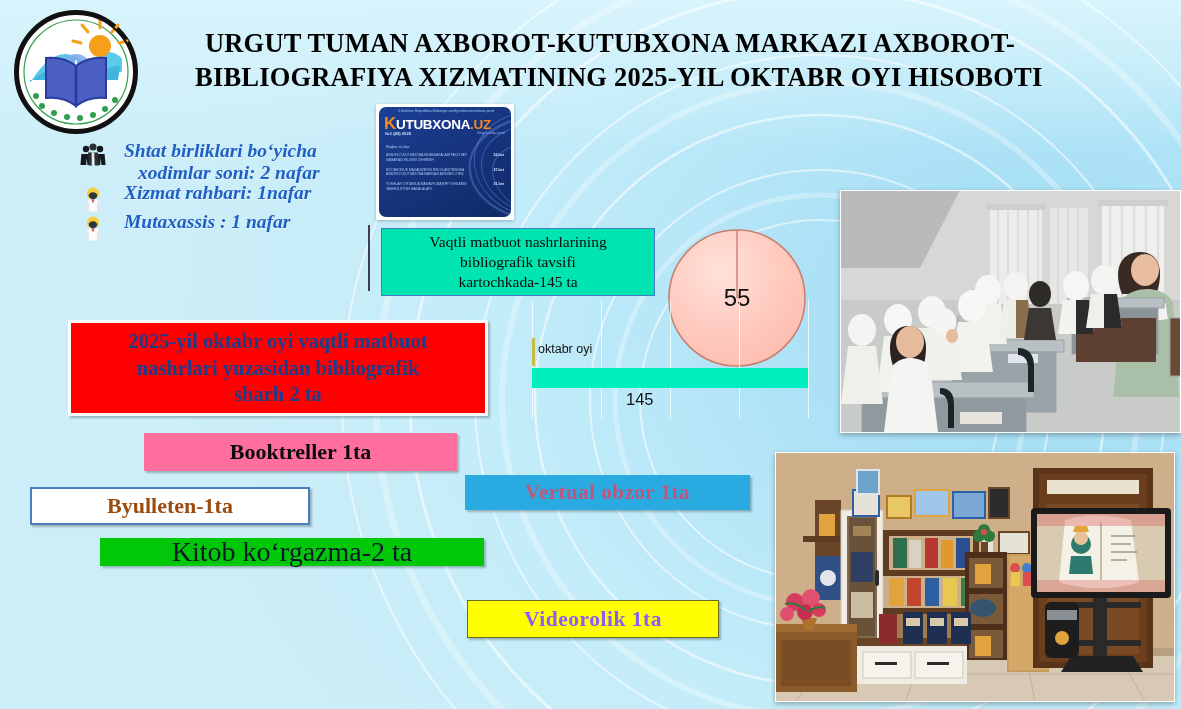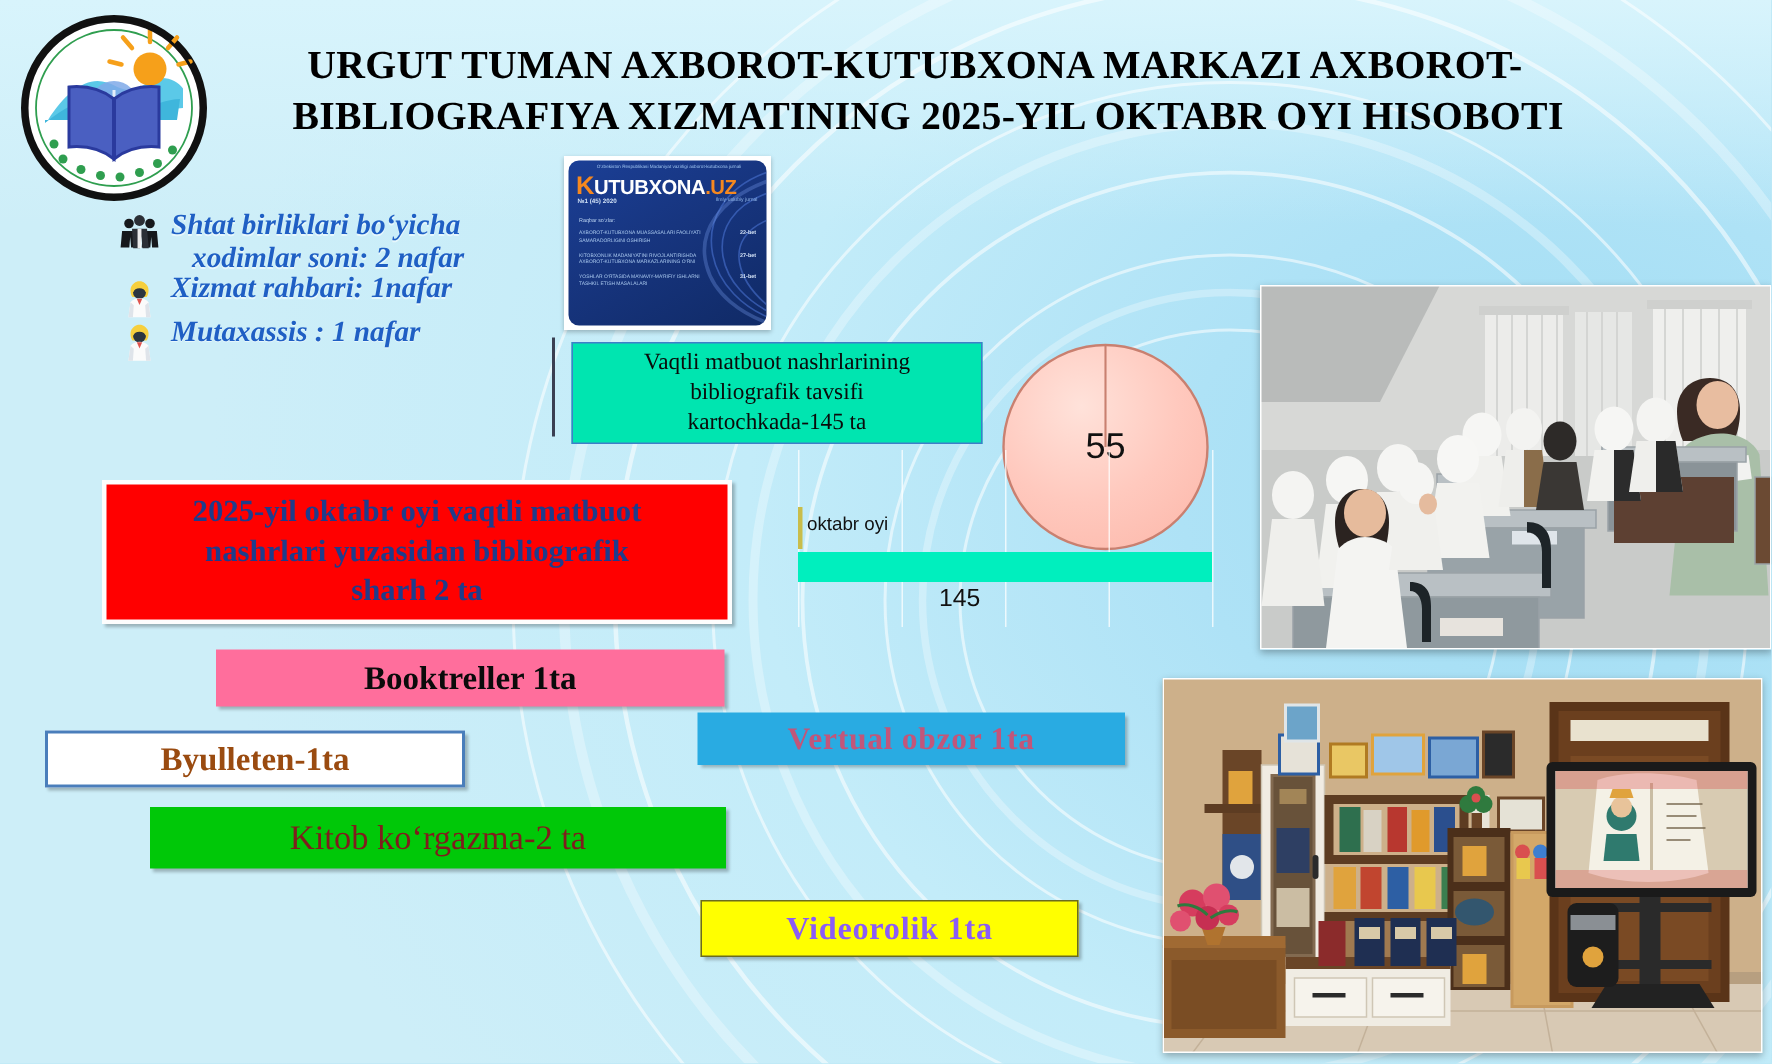--- a/index.html
+++ b/index.html
@@ -37,21 +37,21 @@
     position:absolute; left:195px; top:26px; width:830px;
     text-align:center;
     font-family:"Liberation Serif", serif;
     font-weight:bold; font-size:26.5px; line-height:1.30;
     color:#000; letter-spacing:.2px;
   }
   .title .ln { display:block; white-space:nowrap; }
 
   
   .staff { position:absolute; left:78px; top:140px; width:300px; }
-  .staff-row { display:flex; align-items:flex-start; gap:6px; }
+  .staff-row { display:flex; align-items:flex-start; gap:16px; }
   .staff-ico { width:30px; flex:0 0 30px; height:30px; margin-top:2px; }
   .staff-ico svg { width:100%; height:100%; display:block; }
   .staff-txt {
     font-family:"Liberation Serif", serif;
     font-style:italic; font-weight:bold;
     font-size:19.5px; line-height:1.12; color:#1F5FC4;
     text-shadow:0 1px 0 rgba(255,255,255,.55);
   }
   .staff-row.r1 { margin-bottom:-2px; }
   .staff-row.r2 { margin-top:-2px; }
@@ -145,31 +145,31 @@
     text-align:center;
     font-family:"Liberation Serif", serif; font-weight:bold;
     box-shadow:2px 2px 2px rgba(0,0,0,.25);
   }
   .lbl-red {
     left:68px; top:320px; width:420px; height:96px;
     background:#FF0000; border:3px solid #fdfdfd;
     color:#1F3C8B; font-size:20.5px; line-height:1.30; padding:2px 10px;
   }
   .lbl-pink {
-    left:144px; top:433px; width:339px; height:38px;
+    left:144px; top:433px; width:313px; height:38px;
     background:#FF6E9C; color:#0b0b0b; font-size:22px;
   }
   .lbl-white {
     left:30px; top:487px; width:280px; height:38px;
     background:#FFFFFF; border:2px solid #4A7EBB;
     color:#9A4B10; font-size:22px;
   }
   .lbl-green {
-    left:100px; top:538px; width:384px; height:41px;
-    background:#00C808; color:#7f1d1d; font-size:23px; font-weight:normal;
+    left:100px; top:538px; width:384px; height:28px;
+    background:#00C808; color:#0f172a; font-size:28px; font-weight:normal;
   }
   .lbl-blue {
     left:465px; top:475px; width:285px; height:35px;
     background:#29ABE2; color:#C1567A; font-size:21px; letter-spacing:.5px;
   }
   .lbl-yellow {
     left:467px; top:600px; width:252px; height:38px;
     background:#FFFF00; border:1px solid #6b6b1f;
     color:#8b5cf6; font-size:21.5px; letter-spacing:.5px;
   }

